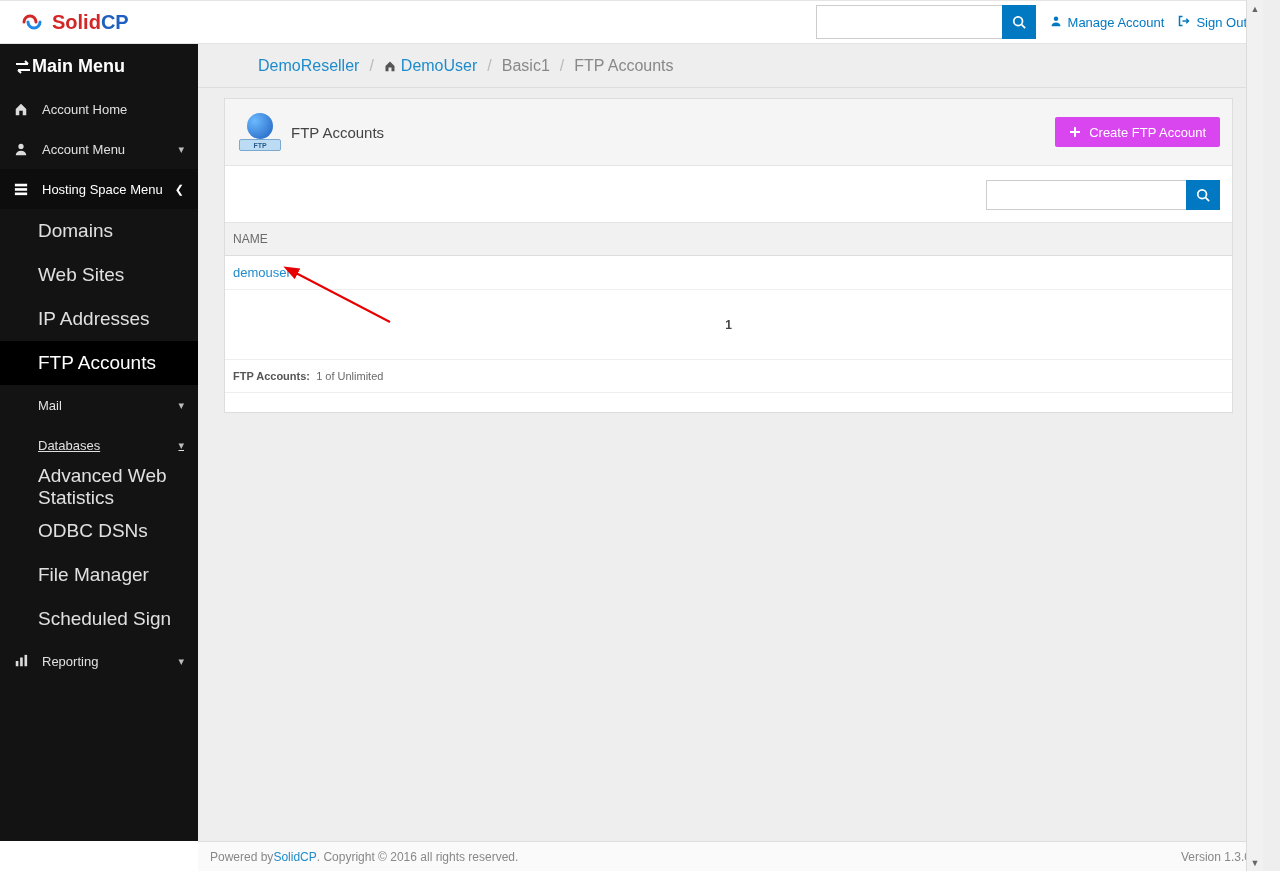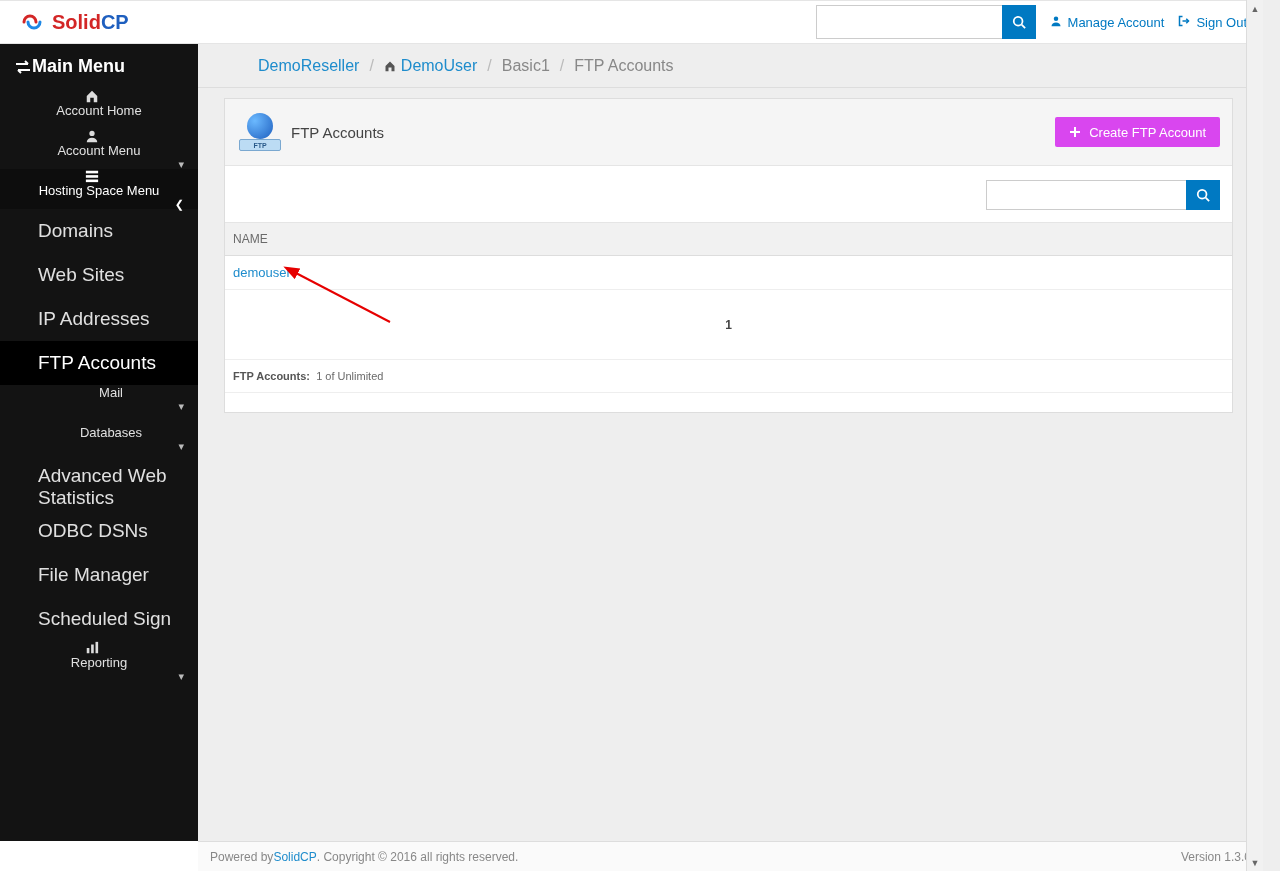--- a/index.html
+++ b/index.html
@@ -19,21 +19,21 @@
 .top-search .sbtn { width:34px; height:34px; background:#0079c2; color:#fff; display:flex; align-items:center; justify-content:center; border:none; cursor:pointer; }
 .top-link { color:#0079c2; font-size:13px; display:flex; align-items:flex-start; gap:6px; text-decoration:none; cursor:pointer; }
 
 
 .layout { display:flex; height: calc(100% - 44px - 30px); }
 .sidebar { width:198px; background:#131313; color:#dcdcdc; height:100%; overflow:hidden; }
 .main { flex:1; background:#eee; display:flex; flex-direction:column; }
 
 
 .main-menu-hdr { display:flex; align-items:center; gap:0; padding:12px 14px 12px 14px; color:#fff; font-size:18px; font-weight:bold; }
-.side-item { display:flex; align-items:center; padding:0 14px; height:40px; font-size:13px; color:#e0e0e0; cursor:pointer; position:relative;flex-direction:column; }
+.side-item { display:flex; align-items:center; padding:0 14px; height:40px; font-size:13px; color:#e0e0e0; cursor:pointer; position:relative; }
 .side-item .icn { width:20px; text-align:center; margin-right:8px; color:#e0e0e0; }
 .side-item .chev { margin-left:auto; font-size:11px; color:#bbb; }
 .side-item.active-hdr { background:#0d0d0d; color:#fff; }
 .side-item.active-hdr .chev { color:#fff; }
 .side-sub { padding-left:38px; height:44px; display:flex; align-items:center; font-size:19px; color:#e0e0e0; cursor:pointer; }
 .side-sub.selected { background:#000; color:#fff; }
 
 
 .crumb-bar { height:44px; display:flex; align-items:center; padding:0 24px 0 60px; border-bottom:1px solid #ddd; background:#eee; font-size:16px; color:#888; }
 .crumb-bar a { color:#1e8ccc; cursor:pointer; }
@@ -188,21 +188,21 @@
       <div class="side-sub">
           <span>IP Addresses</span>
         </div>
       <div class="side-sub selected">
           <span>FTP Accounts</span>
         </div>
       <div class="side-item" style="padding-left:38px;">
         <span>Mail</span>
         <span class="chev">▾</span>
       </div>
-      <div class="side-item" style="padding-left:38px;">
+      <div class="side-item" style="padding-left:38px;text-decoration:underline;">
         <span>Databases</span>
         <span class="chev">▾</span>
       </div>
       <div class="side-sub">
           <span>Advanced Web Statistics</span>
         </div>
       <div class="side-sub">
           <span>ODBC DSNs</span>
         </div>
       <div class="side-sub">

